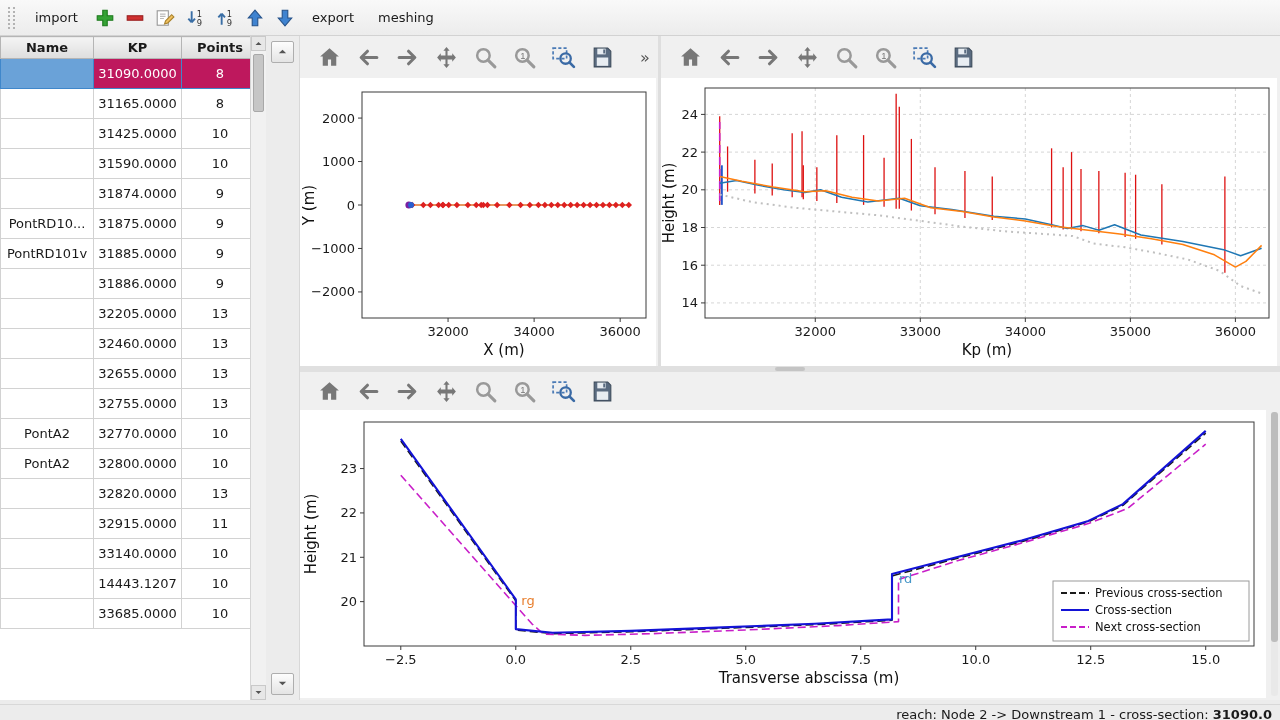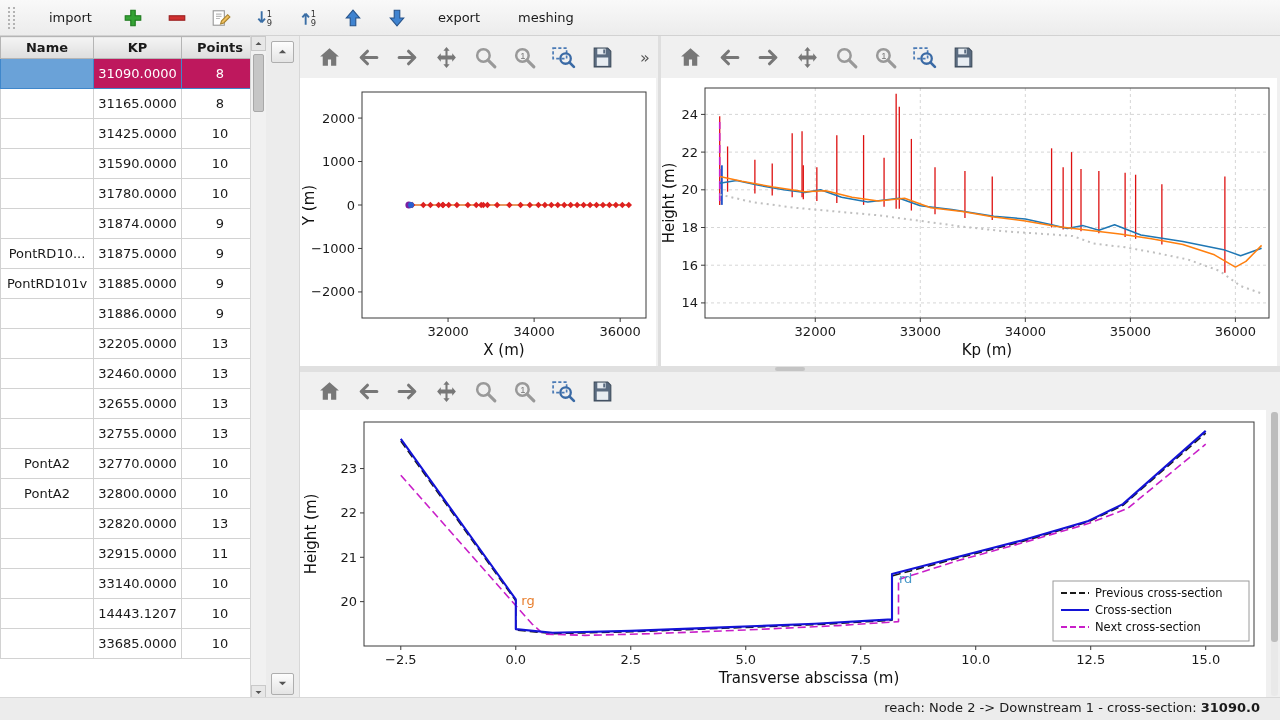--- a/index.html
+++ b/index.html
@@ -1,21 +1,21 @@
 <!DOCTYPE html>
 <html><head>
 <meta charset="utf-8">
 <style>
   *{margin:0;padding:0;box-sizing:border-box}
   html,body{width:1280px;height:720px;overflow:hidden}
   body{font-family:"DejaVu Sans","Liberation Sans",sans-serif;font-size:13px;color:#1a1a1a;background:#ececec}
   #app{position:relative;width:1280px;height:720px;background:#ececec}
 
   
-  .menubar{position:absolute;top:0;left:0;width:100%;height:36px;background:linear-gradient(#f9f9f9,#ececec);border-bottom:1px solid #d2d2d2;display:flex;align-items:center;padding:16px 6px;gap:14px}
+  .menubar{position:absolute;top:0;left:0;width:100%;height:36px;background:linear-gradient(#f9f9f9,#ececec);border-bottom:1px solid #d2d2d2;display:flex;align-items:center;padding:16px 6px;gap:0}
   .grip{width:7px;height:22px;border-left:2px dotted #b3b3b3;border-right:2px dotted #b3b3b3;margin:0 8px 0 2px}
   .mbtn{display:flex;align-items:center;justify-content:center;height:28px;min-width:30px;padding:0 5px;background:transparent;border:none;font:inherit;color:#1a1a1a;cursor:default}
   .mbtn.text{padding:0 12px}
   .icon18, .icon18 svg{width:20px;height:20px;display:block}
 
   
   .left-table{position:absolute;top:36px;left:0;width:266px;height:664px;background:#fff}
   table.cs{border-collapse:collapse;width:250px;table-layout:fixed}
   table.cs th{height:22px;background:linear-gradient(#f4f4f4,#dedede);border:1px solid #b5b5b5;font-weight:bold;font-size:13px}
   table.cs th:nth-child(1){width:93px}
@@ -44,21 +44,21 @@
   .mpl-btn svg{width:25px;height:25px;display:block}
   .overflow{font-size:16px;color:#555;margin-left:16px}
   .chart{display:block;background:#fff}
   .h-splitter{height:6px;background:#e0e0e0;display:flex;align-items:center;justify-content:center}
   .splitter-handle{width:30px;height:4px;background:#c4c4c4;border-radius:2px}
   .bottom-plot{position:relative;height:328px;background:#f0f0f0}
   .bp-scroll{position:absolute;right:2px;top:40px;width:7px;height:284px;background:#e9e9e9;border-radius:3px}
   .bp-thumb{position:absolute;top:0;left:0;width:7px;height:230px;background:#bdbdbd;border-radius:3px}
 
   
-  .statusbar{position:absolute;left:0;bottom:0;width:100%;height:23px;background:#ececec;border-top:1px solid #d8d8d8;text-align:right;padding-right:20px;font-size:13px;line-height:19px;color:#1a1a1a}
+  .statusbar{position:absolute;left:0;bottom:0;width:100%;height:16px;background:#ececec;border-top:1px solid #d8d8d8;text-align:right;padding-right:8px;font-size:13px;line-height:19px;color:#1a1a1a}
 </style>
 </head>
 <body>
 
 <div id="app">
 
   <div class="menubar">
     <div class="grip"></div>
     <button class="mbtn text">import</button>
     <button class="mbtn">
@@ -141,25 +141,20 @@
             <td>8</td>
           </tr>
           <tr>
             <td></td>
             <td>31425.0000</td>
             <td>10</td>
           </tr>
           <tr>
             <td></td>
             <td>31590.0000</td>
-            <td>10</td>
-          </tr>
-          <tr>
-            <td></td>
-            <td>31780.0000</td>
             <td>10</td>
           </tr>
           <tr>
             <td></td>
             <td>31874.0000</td>
             <td>9</td>
           </tr>
           <tr>
             <td>PontRD10...</td>
             <td>31875.0000</td>

